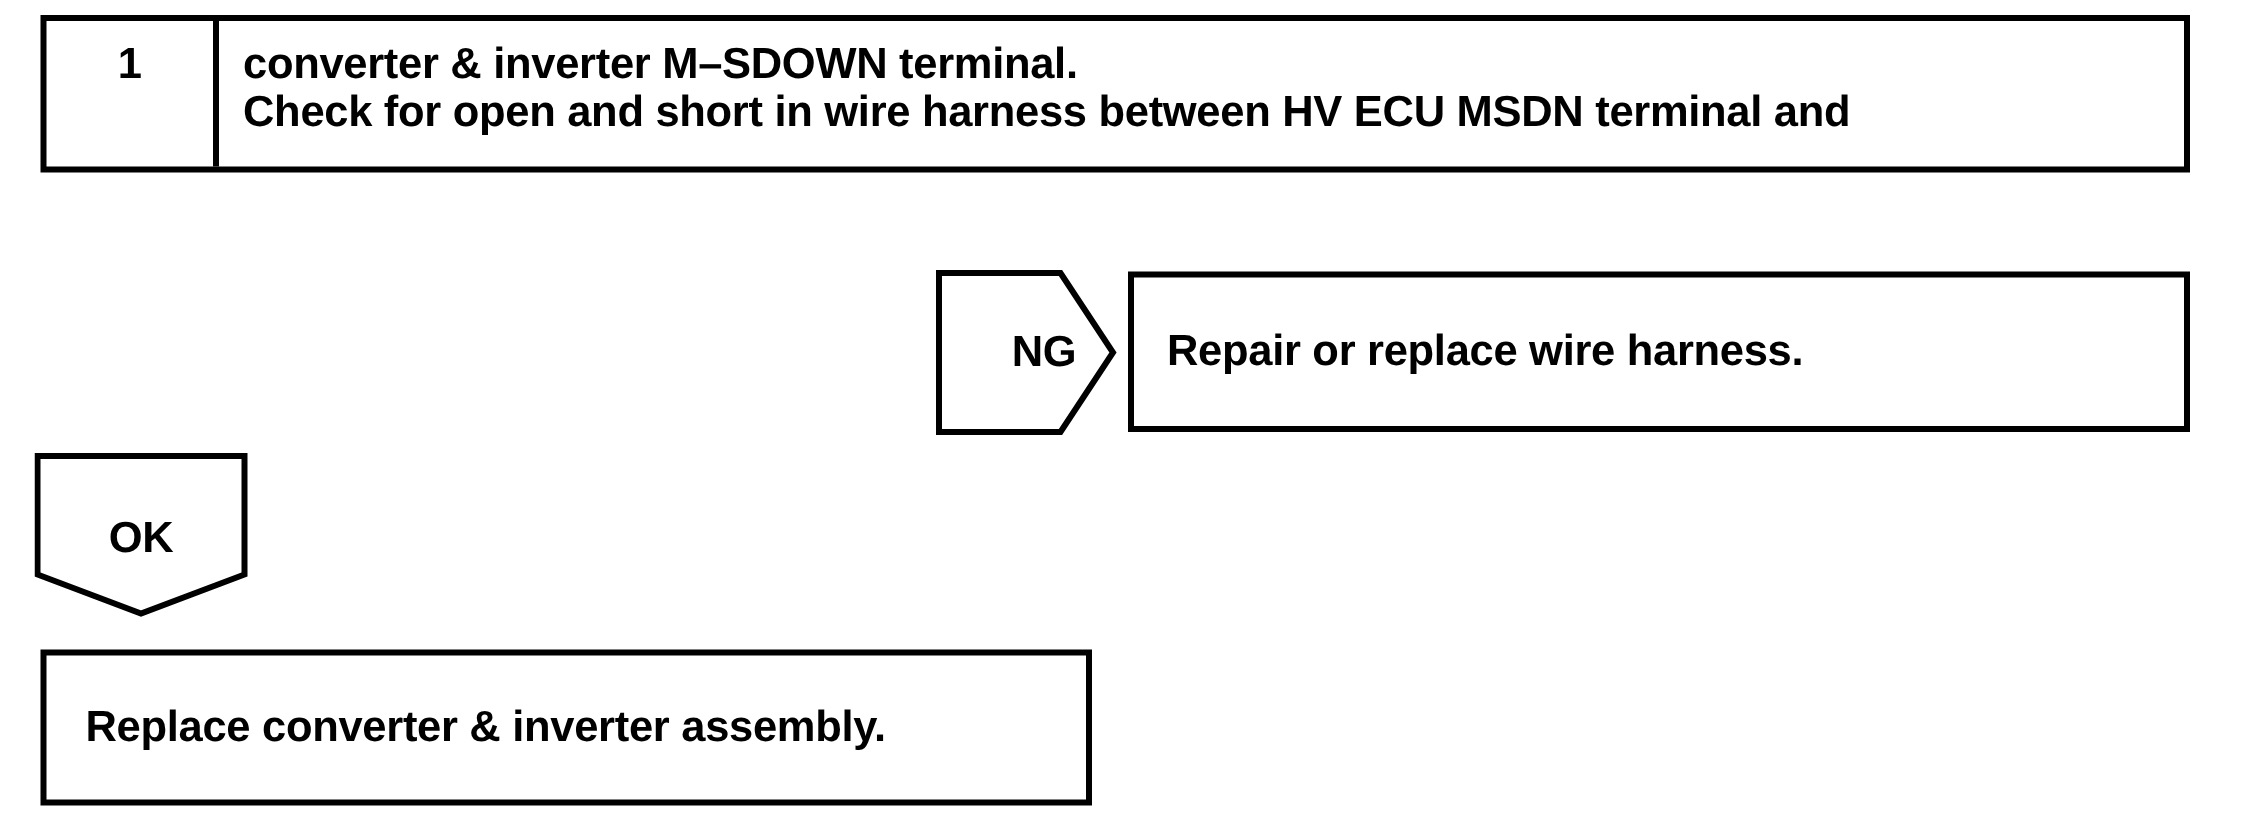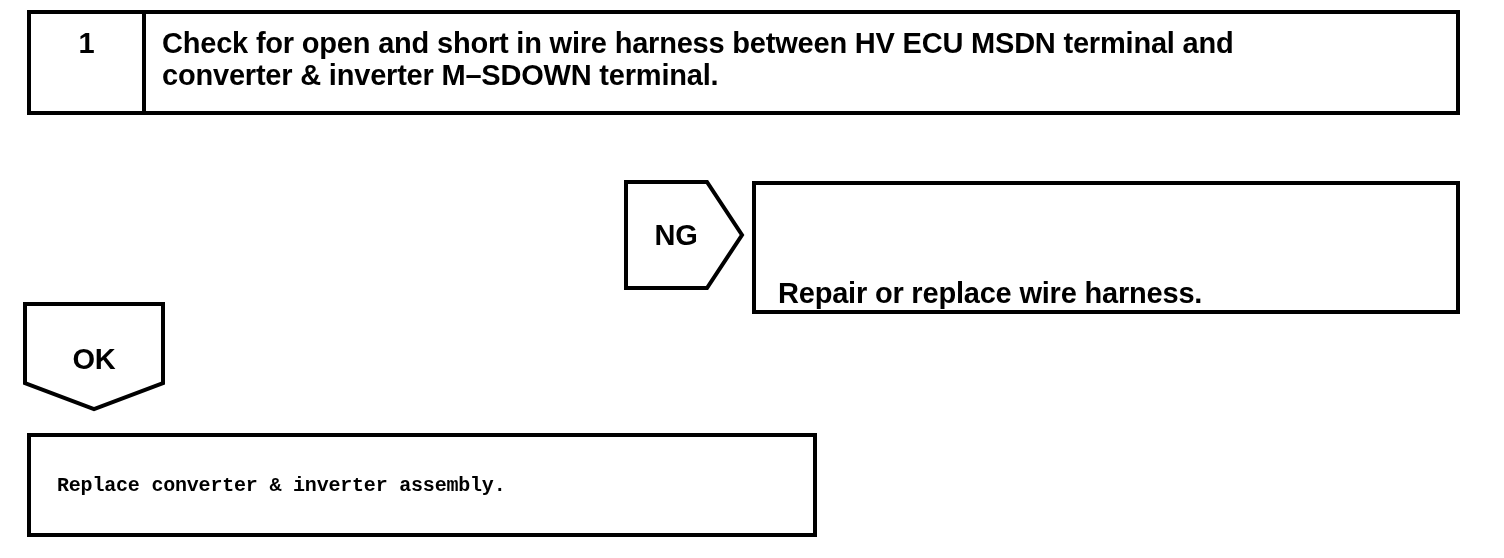--- a/index.html
+++ b/index.html
@@ -56,57 +56,56 @@
   .ng-shape { left: 624px; top: 180px; }
   .ok-shape { left: 23px;  top: 302px; }
   .connector-label {
     position: absolute;
     display: flex;
     align-items: center;
     justify-content: center;
     font-size: 29px;
     letter-spacing: -0.2px;
   }
-  .ng-label { left: 628px; top: 182px; width: 96px;  height: 106px; }
+  .ng-label { left: 648px; top: 182px; width: 96px;  height: 106px; }
   .ok-label { left: 25px;  top: 320px; width: 138px; height: 79px;  }
   
   .repair-box {
     left: 752px;
     top: 181px;
     width: 708px;
-    height: 133px;
+    height: 107px;
     display: flex;
-    align-items: flex-end;
+    align-items: center;
     padding-left: 22px;
     font-size: 29px;
     letter-spacing: -0.2px;
   }
   .replace-box {
     left: 27px;
     top: 433px;
-    width: 790px;
+    width: 701px;
     height: 104px;
     display: flex;
     align-items: center;
     padding-left: 26px;
-    font-size: 20px;
+    font-size: 29px;
     letter-spacing: -0.2px;
-    font-family: Liberation Mono, monospace;
   }
 </style>
 </head>
 <body>
 
 <div id="canvas">
 
   <div class="box step-box">
     <div class="step-number-cell">1</div>
     <div class="step-text-cell">
+      <div>converter &amp; inverter M–SDOWN terminal.</div>
       <div>Check for open and short in wire harness between HV ECU MSDN terminal and</div>
-      <div>converter &amp; inverter M–SDOWN terminal.</div>
     </div>
   </div>
 
   <svg class="connector-svg ng-shape" width="122" height="110" viewBox="0 0 122 110">
     <polygon points="2,2 83,2 118,55 83,108 2,108" fill="#ffffff" stroke="#000000" stroke-width="4" stroke-linejoin="miter"></polygon>
   </svg>
   <div class="connector-label ng-label">NG</div>
 
   <div class="box repair-box">
     <span>Repair or replace wire harness.</span>

